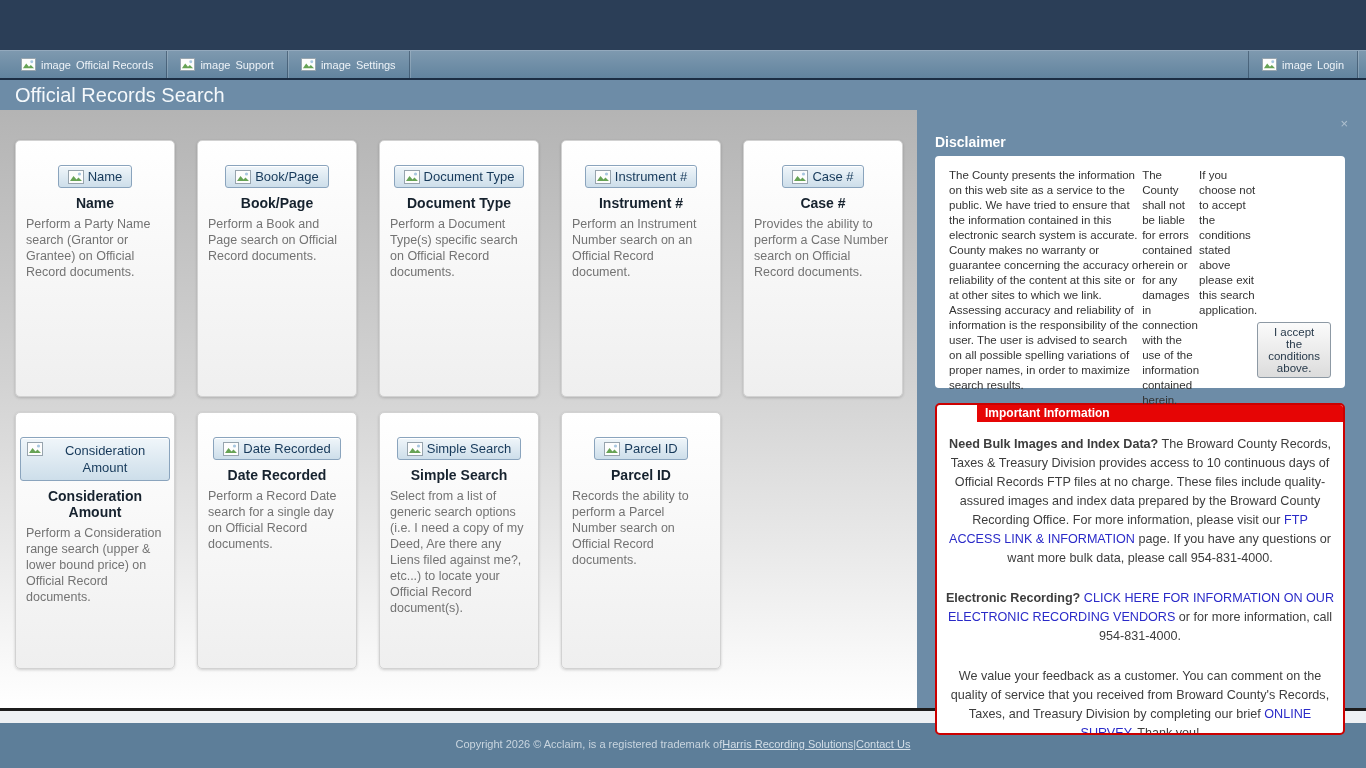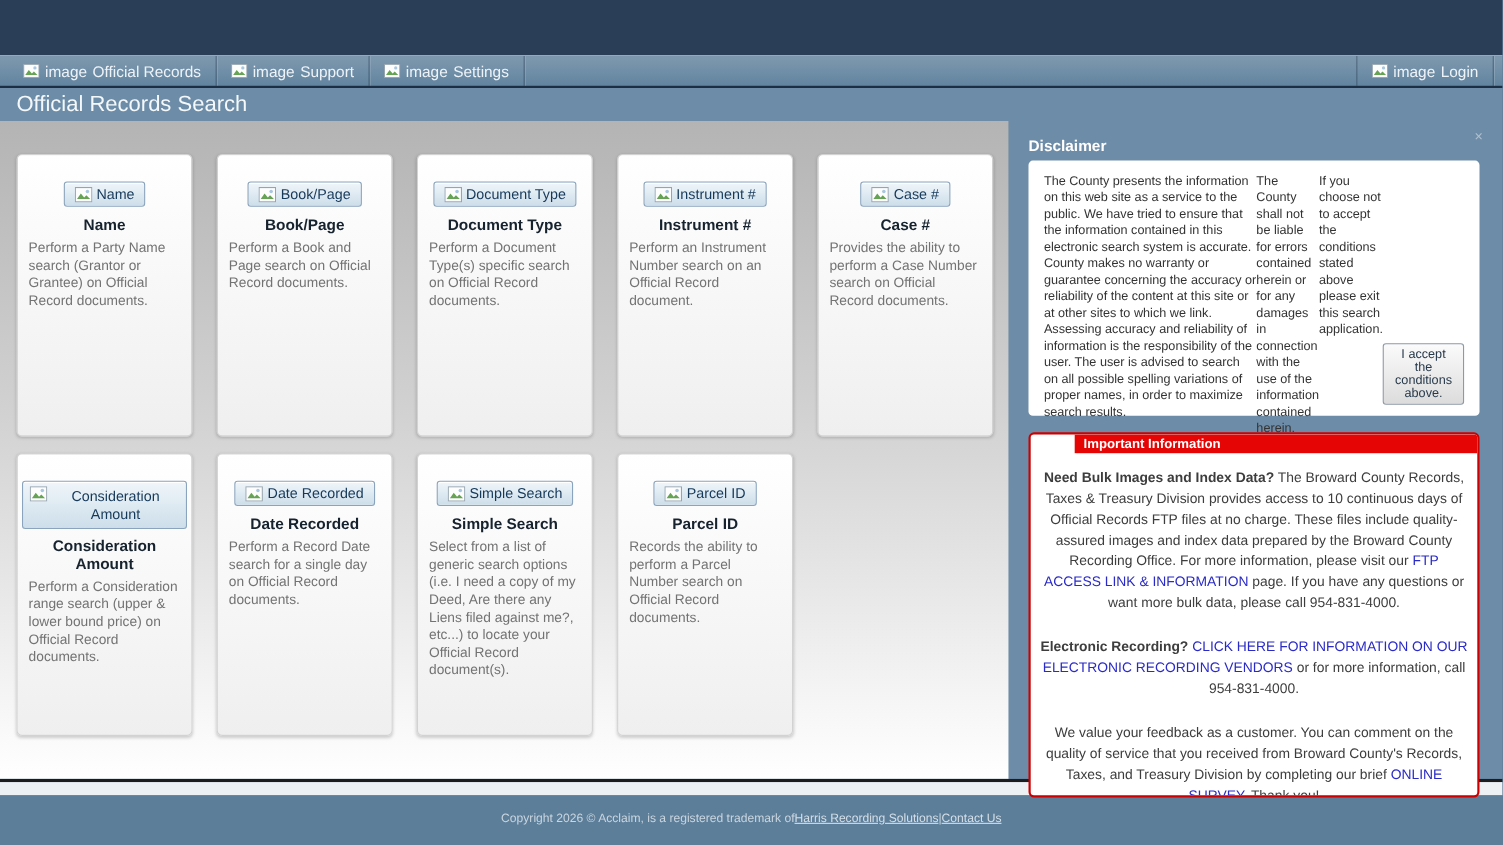--- a/index.html
+++ b/index.html
@@ -4,21 +4,21 @@
 <style>
   * { margin:0; padding:0; box-sizing:border-box; }
   html,body { width:1366px; height:768px; overflow:hidden;
     font-family:"Liberation Sans", sans-serif; background:#5d7e99; }
 
   
   .topbar { height:50px; background:#2b3e57; }
   .navbar { height:28px; background:linear-gradient(#7e99af,#62849f);
     border-top:1px solid #93a9bd; display:flex; align-items:stretch; padding-left:8px; }
   .nav-item { display:flex; align-items:center; gap:5px; padding:0 13px;
-    font-size:14px; color:#eef3f8; cursor:pointer;
+    font-size:11px; color:#eef3f8; cursor:pointer;
     border-right:1px solid rgba(28,48,70,.45); box-shadow:1px 0 0 rgba(255,255,255,.18); }
   .nav-item.login { margin-left:auto; border-left:1px solid rgba(28,48,70,.45); margin-right:8px; }
   .nav-underline { height:2px; background:#1c2e44; }
   .titlebar { height:30px; background:#6d8ca7; display:flex; align-items:center; padding-left:15px; }
   .titlebar h1 { font-size:20px; font-weight:400; color:#f4f8fb; }
 
   
   .main { display:flex; height:601px; border-bottom:3px solid #1d1d1d; }
   .left { width:917px; background:linear-gradient(180deg,#b4b4b4 0%,#d2d2d2 45%,#ffffff 100%); }
   .cards { display:grid; grid-template-columns:repeat(5,160px); grid-auto-rows:257px;
@@ -33,21 +33,21 @@
   .card-btn.wide .btn-label { flex:1; text-align:center; line-height:17px; }
   .card-title { font-weight:bold; font-size:14px; color:#16222e; margin:7px 6px 5px; }
   .card-desc { font-size:12.5px; color:#737373; line-height:16px; text-align:left;
     padding:0 10px; }
   .icon { display:inline-flex; flex:none; }
 
   
   .right { flex:1; background:#6d8ca7; padding:8px 21px 0 18px; position:relative; }
   .panel-close { position:absolute; top:6px; right:18px; color:rgba(255,255,255,.45);
     font-size:13px; cursor:pointer; }
-  .disc-head { color:#ffffff; font-size:14px; font-weight:bold; margin:6px 0 6px; }
+  .disc-head { color:#ffffff; font-size:14px; font-weight:bold; margin:16px 0 6px; }
   .disc-box { background:#fff; border-radius:4px; height:232px; padding:12px 14px 10px;
     display:flex; flex-direction:row; }
   .disc-box p { font-size:11.5px; line-height:15px; color:#333; margin-bottom:13px; }
   .accept-btn { margin-top:auto; align-self:flex-end; font-size:11.5px; color:#27394a;
     background:linear-gradient(#fbfbfb,#dcdcdc); border:1px solid #8d99a4; border-radius:3px;
     padding:3px 10px; cursor:pointer; font-family:"Liberation Sans",sans-serif; }
   .info-panel { margin-top:15px; border:2px solid #cc0000; border-radius:5px;
     background:#fff; height:332px; overflow:hidden; }
   .info-head { background:#e60505; color:#fff; font-size:12px; font-weight:bold; padding:1px 8px 2px;margin-left:40px; }
   .info-body { padding:13px 8px; text-align:center; font-size:12.6px; line-height:19px; color:#3d3d3d; }

